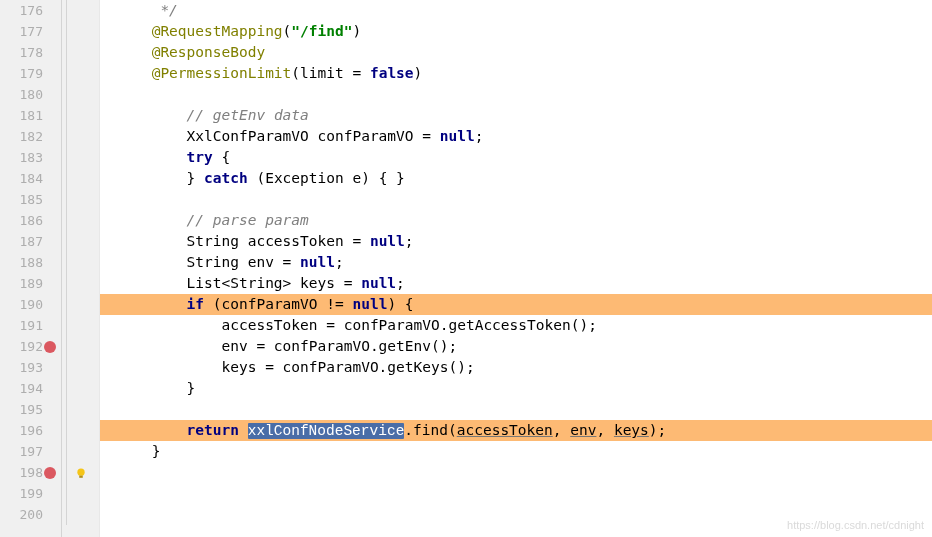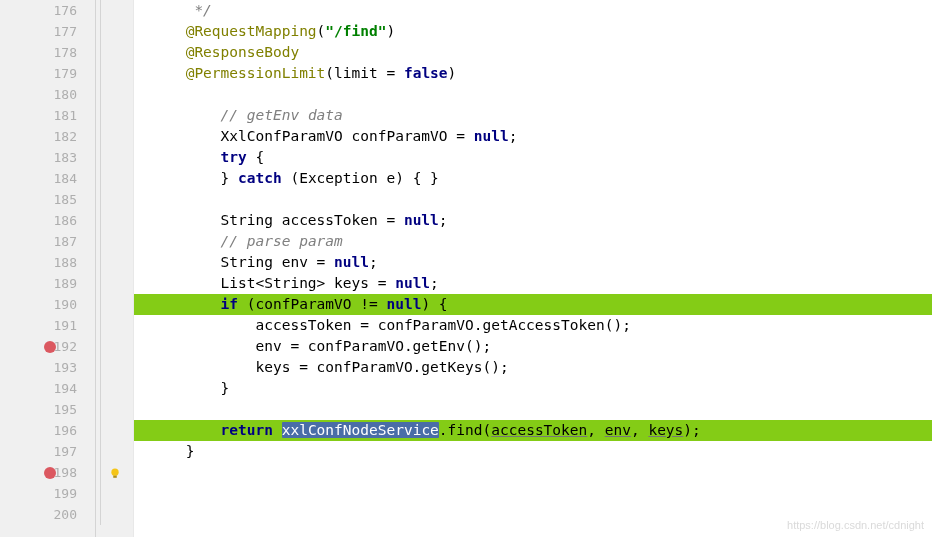--- a/index.html
+++ b/index.html
@@ -15,21 +15,21 @@
     display: flex;
     width: 100%;
     height: 100%;
   }
   .gutter {
     background: #f0f0f0;
     border-right: 1px solid #d4d4d4;
     display: flex;
     flex-direction: column;
     flex-shrink: 0;
-    width: 96px;
+    width: 62px;
   }
   .gutter-row {
     height: 21px;
     display: flex;
     align-items: center;
     justify-content: flex-end;
     padding-right: 18px;
     position: relative;
   }
   .line-number {
@@ -80,32 +80,33 @@
     position: relative;
   }
   .code-line {
     height: 21px;
     line-height: 21px;
     white-space: pre;
     padding-left: 8px;
     position: relative;
   }
   .code-line.bp-line {
-    background: #84cc16;
+    background: #fdba74;
   }
   .kw { color: #000080; font-weight: bold; }
   .ann { color: #808000; }
   .str { color: #008000; font-weight: bold; }
   .cmt { color: #808080; font-style: italic; }
   .mtd-static { font-style: italic; }
   .param { text-decoration: underline; text-decoration-color: #777; }
   .highlight-sel {
     background: #4a6da7;
     color: #ffffff;
     border-radius: 1px;
+    font-family: Liberation Mono, monospace;
   }
   .watermark {
     position: absolute;
     right: 8px;
     bottom: 6px;
     color: #dadada;
     font-size: 11px;
     font-family: Arial, sans-serif;
   }
 </style>
@@ -278,22 +279,22 @@
   <div class="code-line"><span>      </span><span class="cmt">*/</span></div>
       <div class="code-line"><span>     </span><span class="ann">@RequestMapping</span><span>(</span><span class="str">"/find"</span><span>)</span></div>
       <div class="code-line"><span>     </span><span class="ann">@ResponseBody</span></div>
       <div class="code-line"><span>     </span><span class="ann">@PermessionLimit</span><span>(limit = </span><span class="kw">false</span><span>)</span></div>
       <div class="code-line"></div>
       <div class="code-line"><span>         </span><span class="cmt">// getEnv data</span></div>
       <div class="code-line"><span>         XxlConfParamVO confParamVO = </span><span class="kw">null</span><span>;</span></div>
       <div class="code-line"><span>         </span><span class="kw">try</span><span> {</span></div>
       <div class="code-line"><span>         } </span><span class="kw">catch</span><span> (Exception e) { }</span></div>
       <div class="code-line"></div>
+      <div class="code-line"><span>         </span><span class="cmt">// parse param</span></div>
       <div class="code-line"><span>         String accessToken = </span><span class="kw">null</span><span>;</span></div>
-      <div class="code-line"><span>         </span><span class="cmt">// parse param</span></div>
       <div class="code-line"><span>         String env = </span><span class="kw">null</span><span>;</span></div>
       <div class="code-line"><span>         List&lt;String&gt; keys = </span><span class="kw">null</span><span>;</span></div>
       <div class="code-line bp-line"><span>         </span><span class="kw">if</span><span> (confParamVO != </span><span class="kw">null</span><span>) {</span></div>
       <div class="code-line"><span>             accessToken = confParamVO.getAccessToken();</span></div>
       <div class="code-line"><span>             env = confParamVO.getEnv();</span></div>
       <div class="code-line"><span>             keys = confParamVO.getKeys();</span></div>
       <div class="code-line"><span>         }</span></div>
       <div class="code-line"></div>
       <div class="code-line bp-line"><span>         </span><span class="kw">return</span><span> </span><span class="highlight-sel">xxlConfNodeService</span><span>.find(</span><span class="param">accessToken</span><span>, </span><span class="param">env</span><span>, </span><span class="param">keys</span><span>);</span></div>
       <div class="code-line"><span>     }</span></div>

